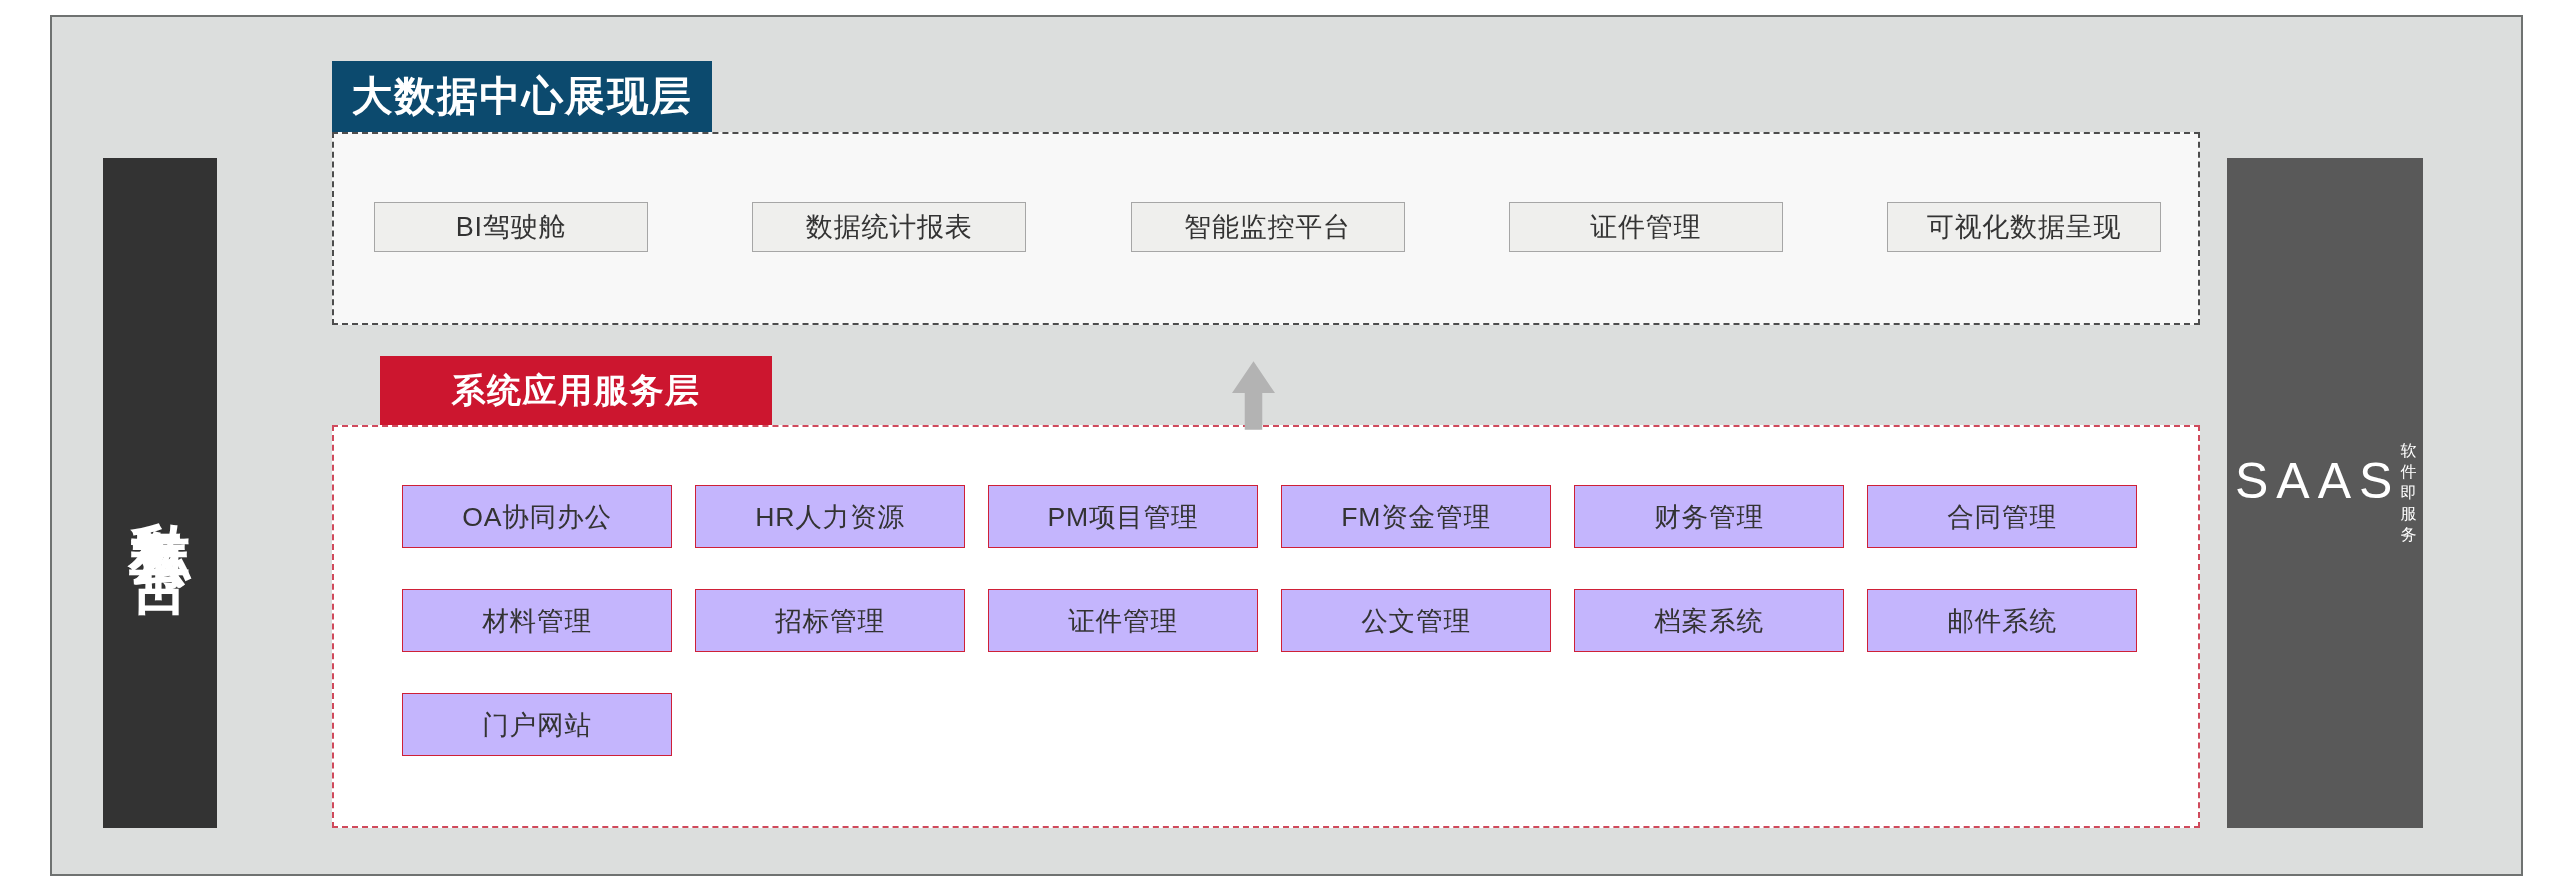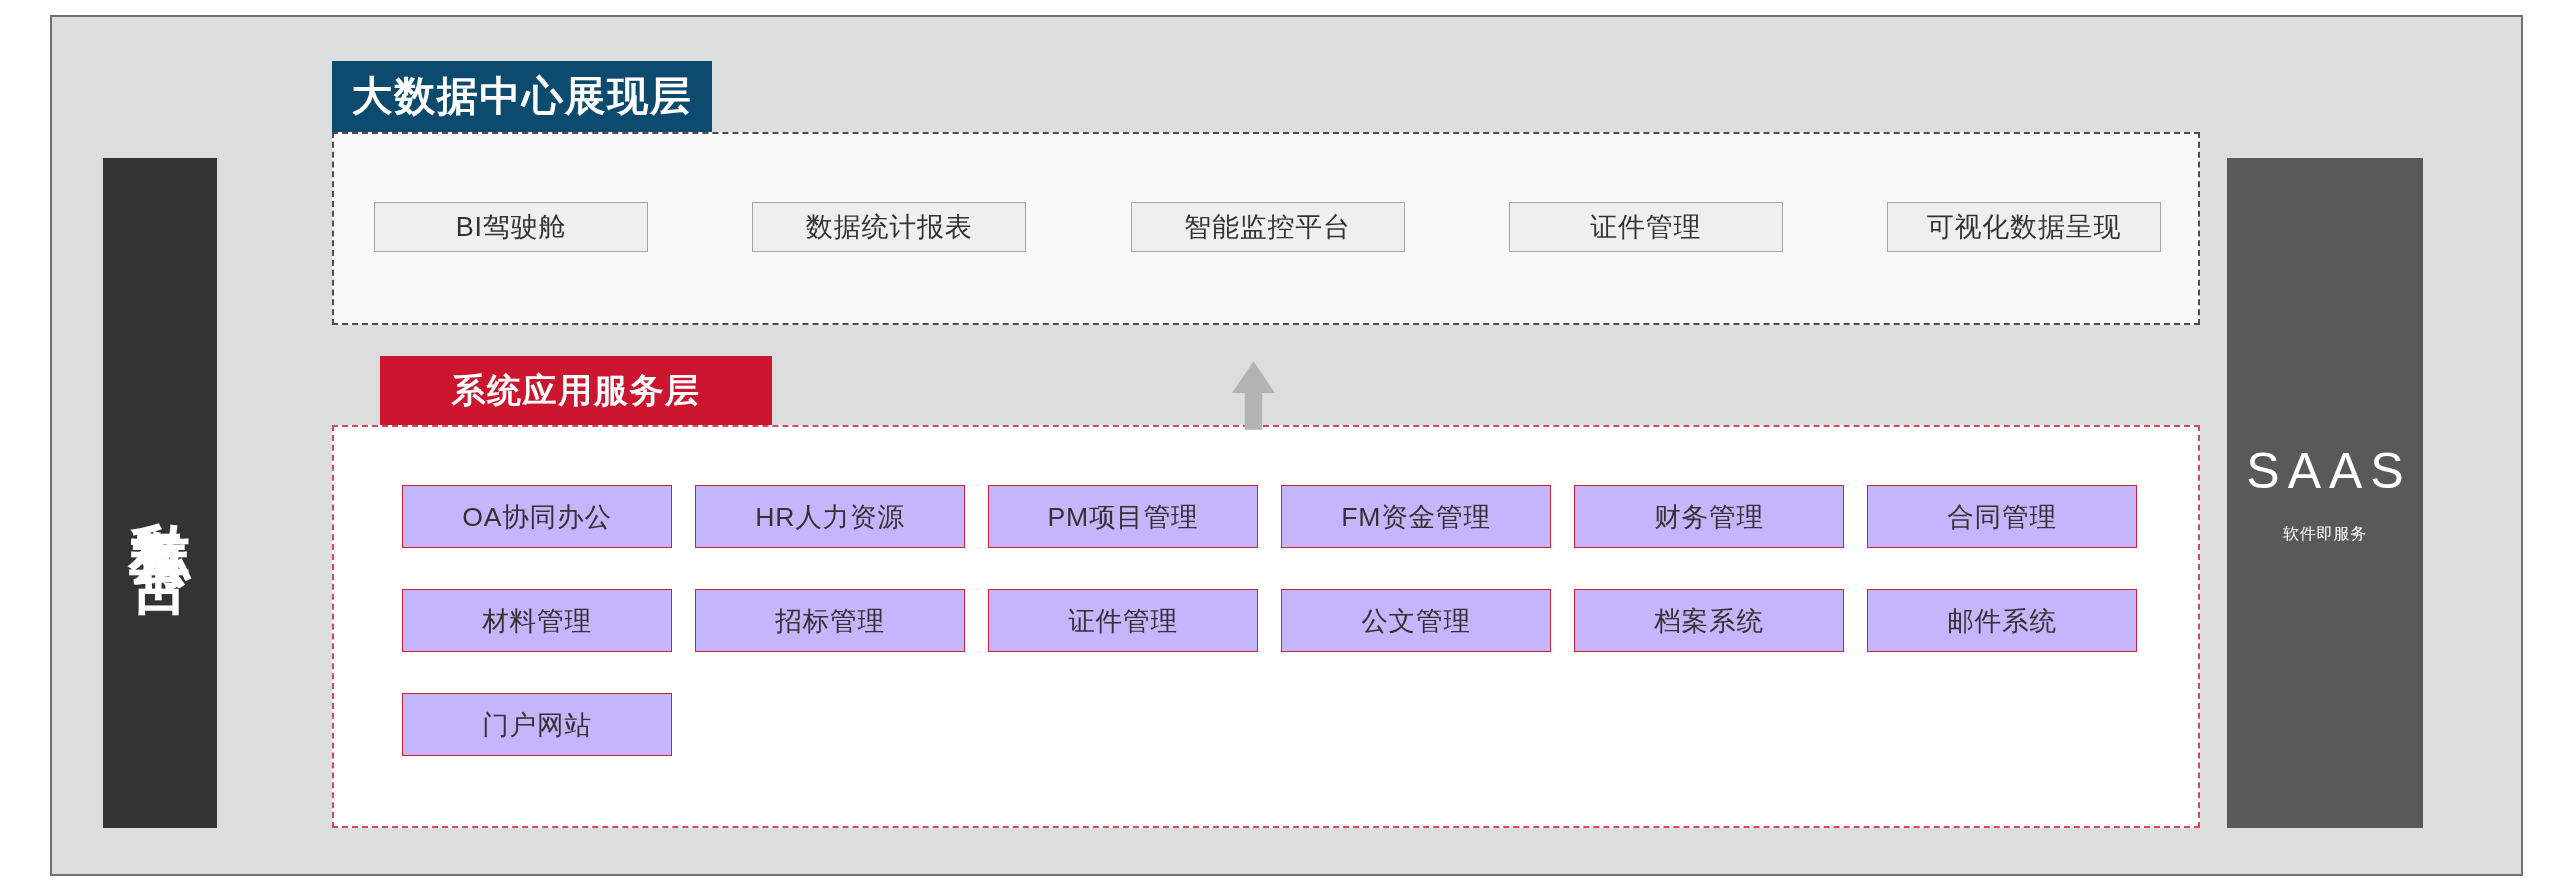--- a/index.html
+++ b/index.html
@@ -58,21 +58,20 @@
 
   
   .side-panel-right {
     position: absolute;
     left: 2227px;
     top: 158px;
     width: 196px;
     height: 670px;
     background: #595959;
     display: flex;
-    flex-direction: column;
     align-items: center;
     justify-content: center;
   }
   .saas-title {
     color: #ffffff;
     font-size: 50px;
     font-weight: 400;
     letter-spacing: 8px;
     margin-bottom: 24px;
     padding-left: 8px;

